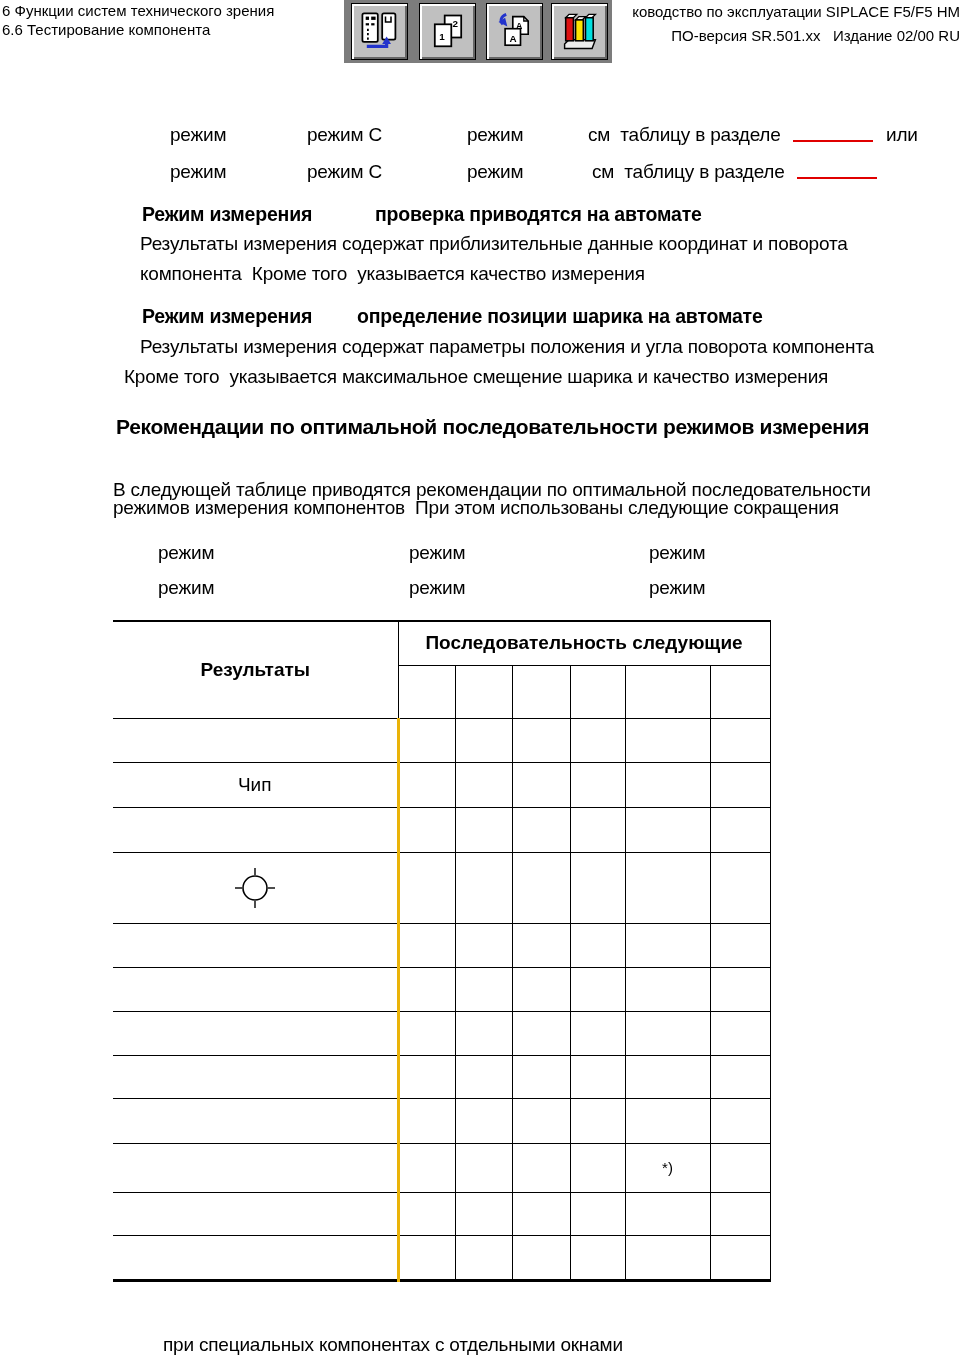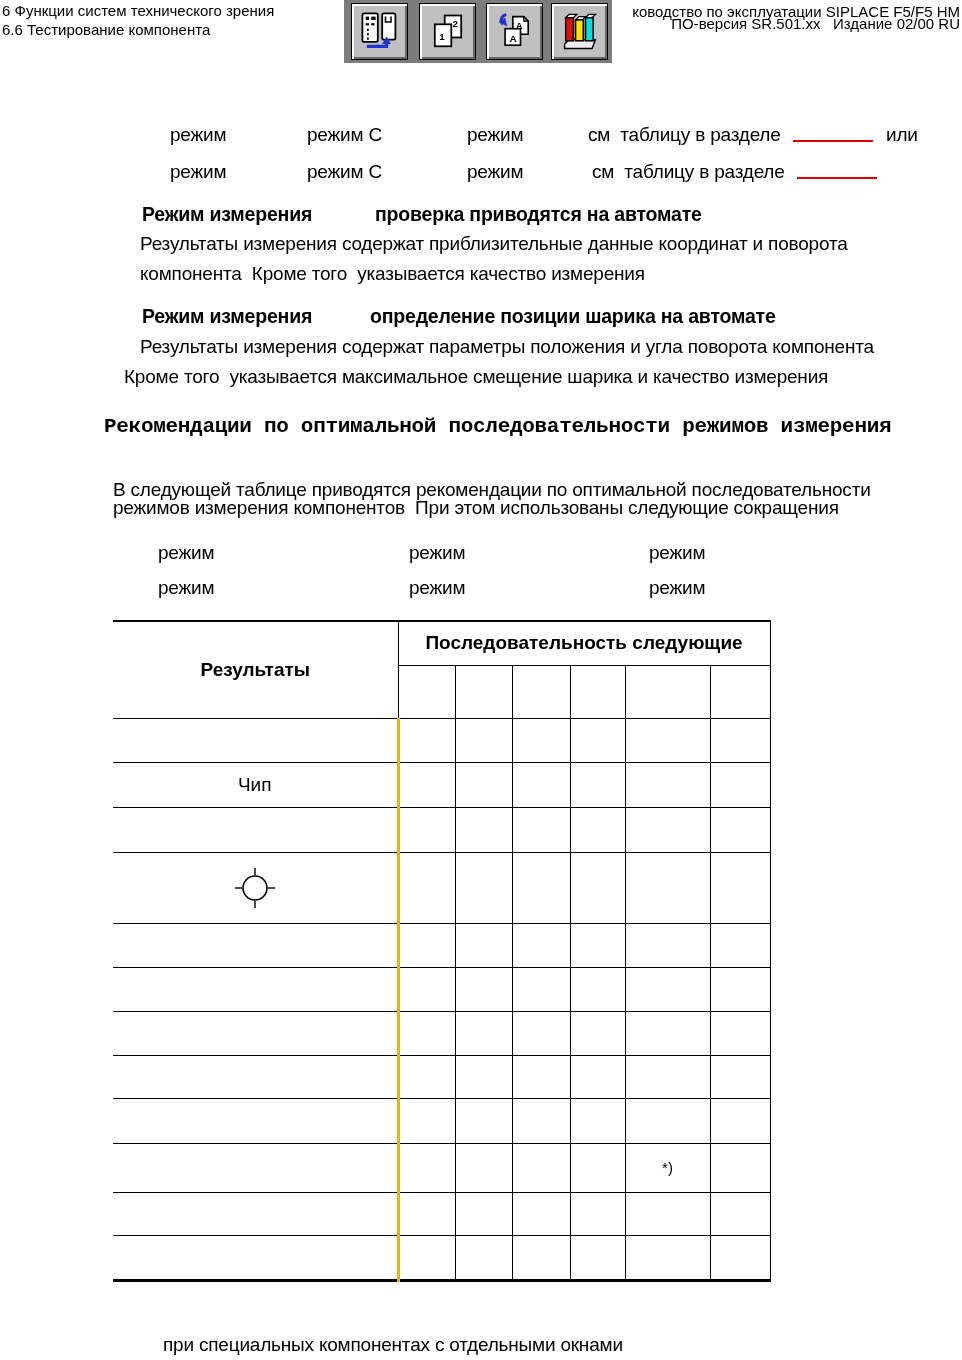--- a/index.html
+++ b/index.html
@@ -37,21 +37,21 @@
 </style>
 </head>
 <body>
 
 <div id="page">
 
   <div class="abs fs15" style="left:2px;top:2px;">6 Функции систем технического зрения</div>
   <div class="abs fs15" style="left:2px;top:21px;">6.6 Тестирование компонента</div>
 
   <div class="abs fs15 rightal" style="right:2px;top:3px;margin-left:29px;">ководство по эксплуатации SIPLACE F5/F5 HM</div>
-  <div class="abs fs15 rightal" style="right:2px;top:15px;margin-left:16px;">ПО-версия SR.501.xx   Издание 02/00 RU</div>
+  <div class="abs fs15 rightal" style="right:2px;top:27px;margin-left:16px;">ПО-версия SR.501.xx   Издание 02/00 RU</div>
 
   <div id="toolbar">
     <button class="tbtn" style="left:7px;">
       <span>
         <svg viewBox="0 0 40 40" width="44" height="44">
           <rect x="4" y="3" width="14" height="26" rx="1.5" fill="#fff" stroke="#000" stroke-width="1.6"></rect>
           <rect x="22" y="3" width="12" height="24" rx="1.5" fill="#fff" stroke="#000" stroke-width="1.6"></rect>
           <rect x="7" y="6" width="3" height="3" fill="#000"></rect>
           <rect x="12" y="6" width="4" height="3" fill="#000"></rect>
           <rect x="7" y="12" width="3" height="2" fill="#000"></rect>
@@ -113,25 +113,25 @@
   <div class="abs fs19" style="left:467px;top:161px;">режим</div>
   <div class="abs fs19" style="left:592px;top:161px;">см  таблицу в разделе</div>
   <div class="redline" style="left:797px;top:177px;width:80px;"></div>
 
   <div class="abs fs19b" style="left:142px;top:203px;">Режим измерения</div>
   <div class="abs fs19b" style="left:375px;top:203px;">проверка приводятся на автомате</div>
   <div class="abs fs19" style="left:140px;top:233px;">Результаты измерения содержат приблизительные данные координат и поворота</div>
   <div class="abs fs19" style="left:140px;top:263px;">компонента  Кроме того  указывается качество измерения</div>
 
   <div class="abs fs19b" style="left:142px;top:305px;">Режим измерения</div>
-  <div class="abs fs19b" style="left:370px;top:305px;">определение позиции шарика на автомате</div>
+  <div class="abs fs19b" style="left:357px;top:305px;">определение позиции шарика на автомате</div>
   <div class="abs fs19" style="left:140px;top:336px;">Результаты измерения содержат параметры положения и угла поворота компонента</div>
   <div class="abs fs19" style="left:124px;top:366px;">Кроме того  указывается максимальное смещение шарика и качество измерения</div>
 
-  <div class="abs fs21b" style="left:104px;top:415px;font-family:Liberation Mono, monospace;">Рекомендации по оптимальной последовательности режимов измерения</div>
+  <div class="abs fs21b" style="left:116px;top:415px;">Рекомендации по оптимальной последовательности режимов измерения</div>
   <div class="abs fs19" style="left:113px;top:479px;">В следующей таблице приводятся рекомендации по оптимальной последовательности</div>
   <div class="abs fs19" style="left:113px;top:497px;text-align:right;">режимов измерения компонентов  При этом использованы следующие сокращения</div>
 
   <div class="abs fs19" style="left:158px;top:542px;">режим</div>
   <div class="abs fs19" style="left:409px;top:542px;">режим</div>
   <div class="abs fs19" style="left:649px;top:542px;">режим</div>
   <div class="abs fs19" style="left:158px;top:577px;">режим</div>
   <div class="abs fs19" style="left:409px;top:577px;">режим</div>
   <div class="abs fs19" style="left:649px;top:577px;">режим</div>
 

